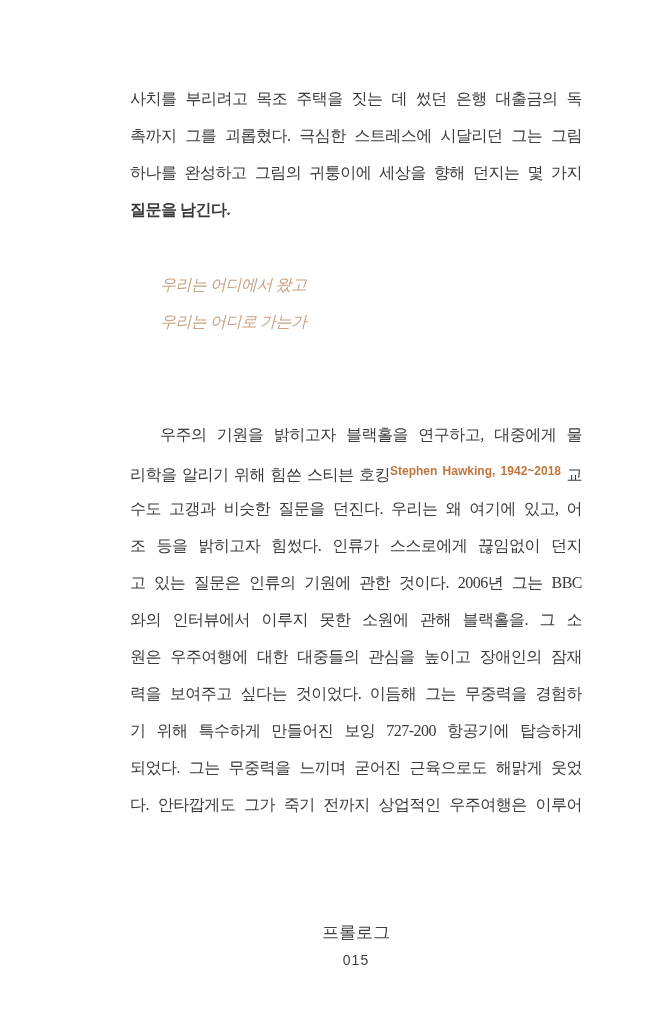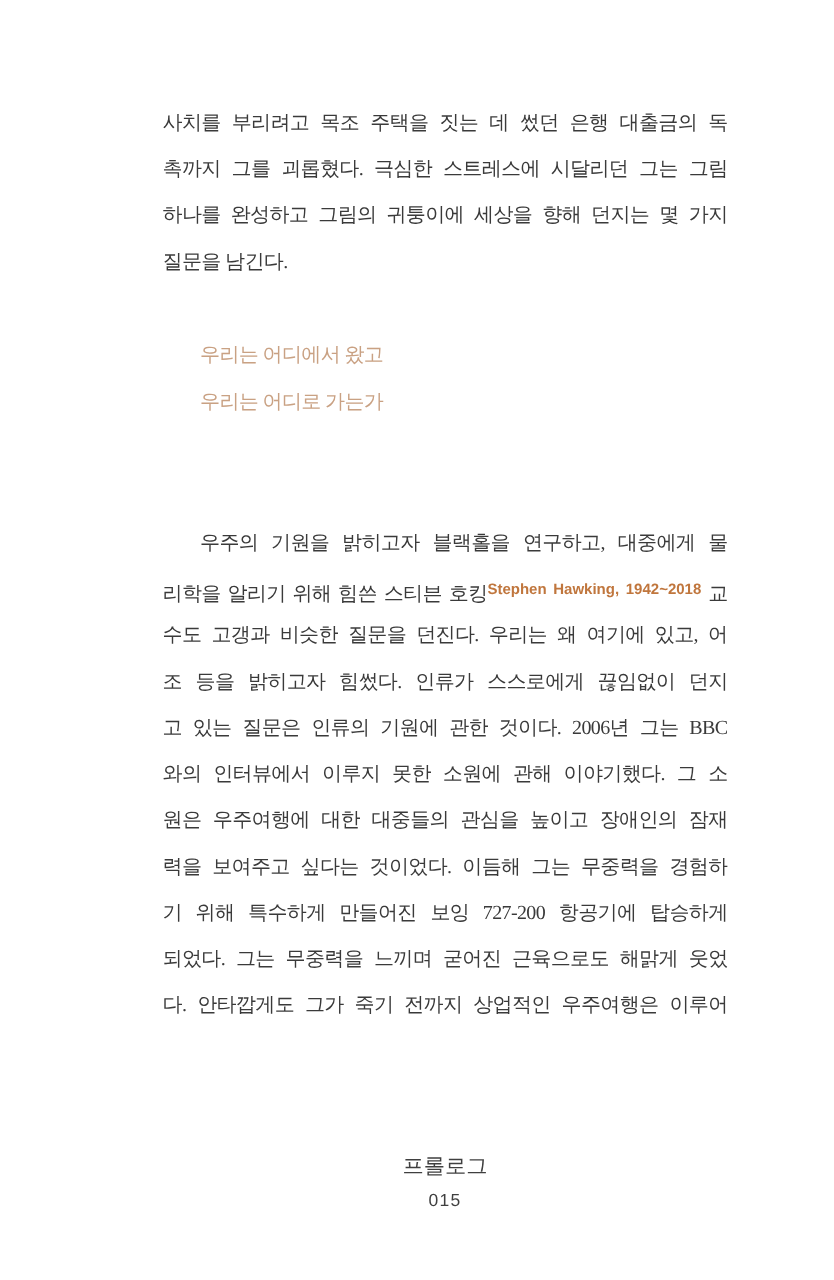--- a/index.html
+++ b/index.html
@@ -36,29 +36,31 @@
   }
   .line {
     height: 37px;
     overflow: hidden;
     text-align: justify;
     text-align-last: justify;
   }
   .line.short {
     text-align: right;
     text-align-last: left;
+    font-weight: bold;
   }
   .line.indent { padding-left: 30px; }
   .quote-block {
     top: 266px;
     padding-left: 30px;
     font-size: 16px;
     letter-spacing: -0.5px;
     line-height: 37px;
     color: var(--quote-text);
+    font-style: italic;
   }
   .quote-line { height: 37px; overflow: hidden; text-align: left; }
   .annotation {
     font-family: "Liberation Sans", "DejaVu Sans", sans-serif;
     font-size: 12px;
     font-weight: 700;
     letter-spacing: 0;
     color: var(--annotation-text);
     vertical-align: 5px;
     white-space: nowrap;
@@ -91,21 +93,21 @@
     <div class="quote-line">우리는 어디에서 왔고</div>
     <div class="quote-line">우리는 어디로 가는가</div>
   </div>
 
   <div class="block bodytext" style="top:416px">
     <div class="line indent">우주의 기원을 밝히고자 블랙홀을 연구하고, 대중에게 물</div>
     <div class="line"><span>리학을 알리기 위해 힘쓴 스티븐 호킹</span><span class="annotation">Stephen Hawking, 1942~2018</span> <span>교</span></div>
     <div class="line">수도 고갱과 비슷한 질문을 던진다. 우리는 왜 여기에 있고, 어</div>
     <div class="line">조 등을 밝히고자 힘썼다. 인류가 스스로에게 끊임없이 던지</div>
     <div class="line">고 있는 질문은 인류의 기원에 관한 것이다. 2006년 그는 BBC</div>
-    <div class="line">와의 인터뷰에서 이루지 못한 소원에 관해 이야기했다. 그 소</div>
+    <div class="line">와의 인터뷰에서 이루지 못한 소원에 관해 블랙홀을. 그 소</div>
     <div class="line">원은 우주여행에 대한 대중들의 관심을 높이고 장애인의 잠재</div>
     <div class="line">력을 보여주고 싶다는 것이었다. 이듬해 그는 무중력을 경험하</div>
     <div class="line">기 위해 특수하게 만들어진 보잉 727-200 항공기에 탑승하게</div>
     <div class="line">되었다. 그는 무중력을 느끼며 굳어진 근육으로도 해맑게 웃었</div>
     <div class="line">다. 안타깝게도 그가 죽기 전까지 상업적인 우주여행은 이루어</div>
   </div>
 
   <div class="footer">
     <div class="footer-label">프롤로그</div>
     <div class="footer-page">015</div>

